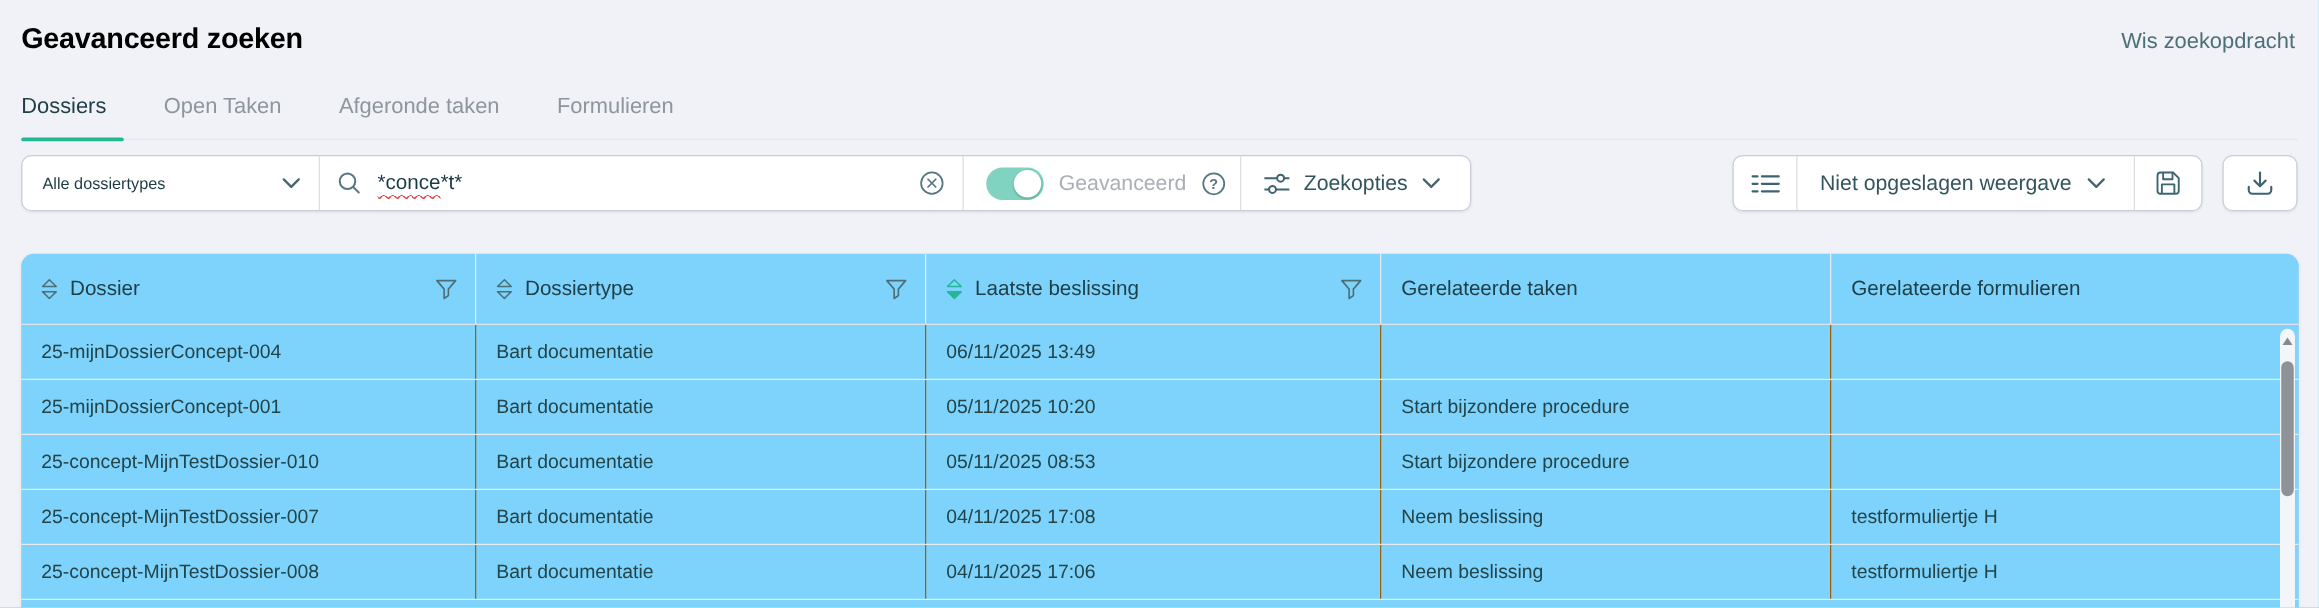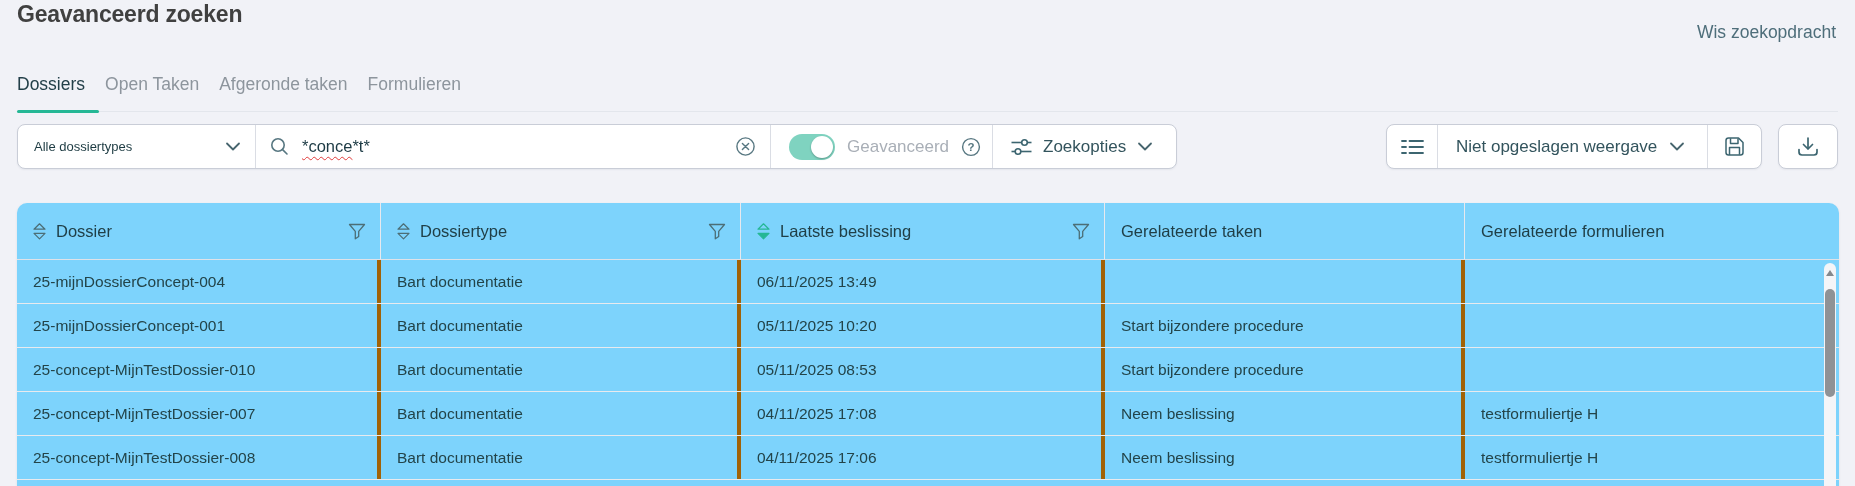--- a/index.html
+++ b/index.html
@@ -4,33 +4,33 @@
 <style>
   * { margin:0; padding:0; box-sizing:border-box; }
   html,body { width:1855px; height:486px; overflow:hidden; }
   body {
     background:#f1f2f7;
     font-family:"Liberation Sans", sans-serif;
     color:#234449;
     position:relative;
   }
   .page-title {
-    position:absolute; left:17px; top:1px;
-    font-size:23px; font-weight:700; color:#404040; letter-spacing:-0.2px;
+    position:absolute; left:17px; top:17px;
+    font-size:23px; font-weight:700; color:#000000; letter-spacing:-0.2px;
   }
   .clear-search {
     position:absolute; right:19px; top:22px;
     font-size:17.5px; color:#4e6e7a; cursor:pointer;
   }
   
   .tabs-wrap {
     position:absolute; left:17px; right:17px; top:72px;
     border-bottom:1px solid #e3e6ec;
   }
-  .tabs { display:flex; gap:20px; }
+  .tabs { display:flex; gap:46px; }
   .tab {
     position:relative; font-size:17.5px; color:#8d959d;
     padding:2px 0 16px 0; cursor:pointer; white-space:nowrap;
   }
   .tab.active { color:#223f48; }
   .tab.active::after {
     content:""; position:absolute; left:0; right:-14px; bottom:-2px;
     height:3px; background:#25b795; border-radius:2px;
   }
   
@@ -82,21 +82,21 @@
     display:flex; align-items:center; gap:10px;
     padding:0 14px 0 16px; font-size:16.5px; color:#203f47;
     border-right:1px solid #e7e9ee; height:100%; white-space:nowrap;
   }
   .hcell:last-child { border-right:none; }
   .hcell .funnel { margin-left:auto; display:flex; cursor:pointer; }
   .hcell .sort { display:flex; cursor:pointer; }
   .trow { display:flex; height:44px; border-bottom:1px solid #e8eaee; cursor:pointer; }
   .cell {
     display:flex; align-items:center; padding:0 14px 0 16px;
-    font-size:15.5px; color:#234449; border-right:4px solid #a16207;
+    font-size:15.5px; color:#234449; border-right:1px solid #a16207;
     white-space:nowrap; overflow:hidden;
   }
   .cell:last-child { border-right:none; }
   
   .scrollbar {
     position:absolute; right:3px; top:60px; bottom:0; width:12px;
     background:#f4f5f8; border-radius:6px;
   }
   .scroll-up {
     position:absolute; top:7px; left:2px;

